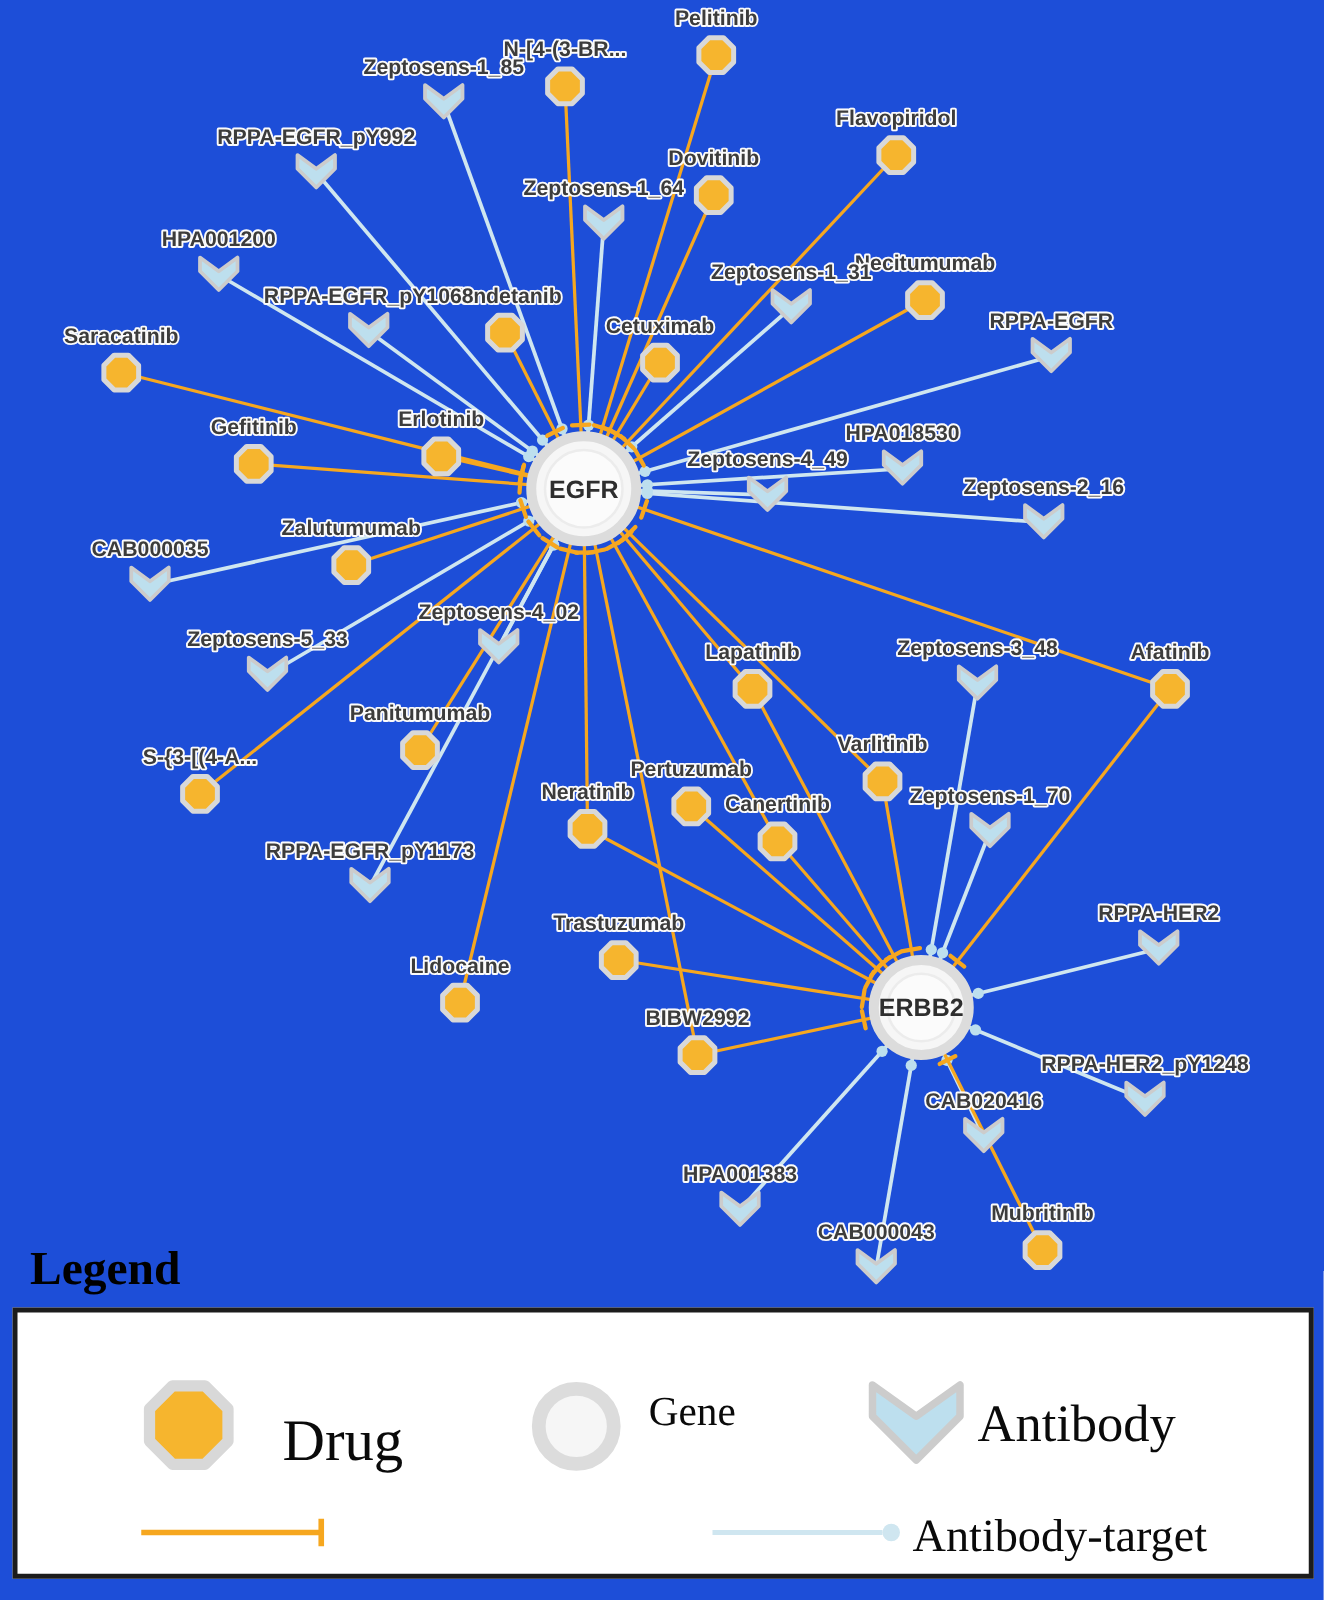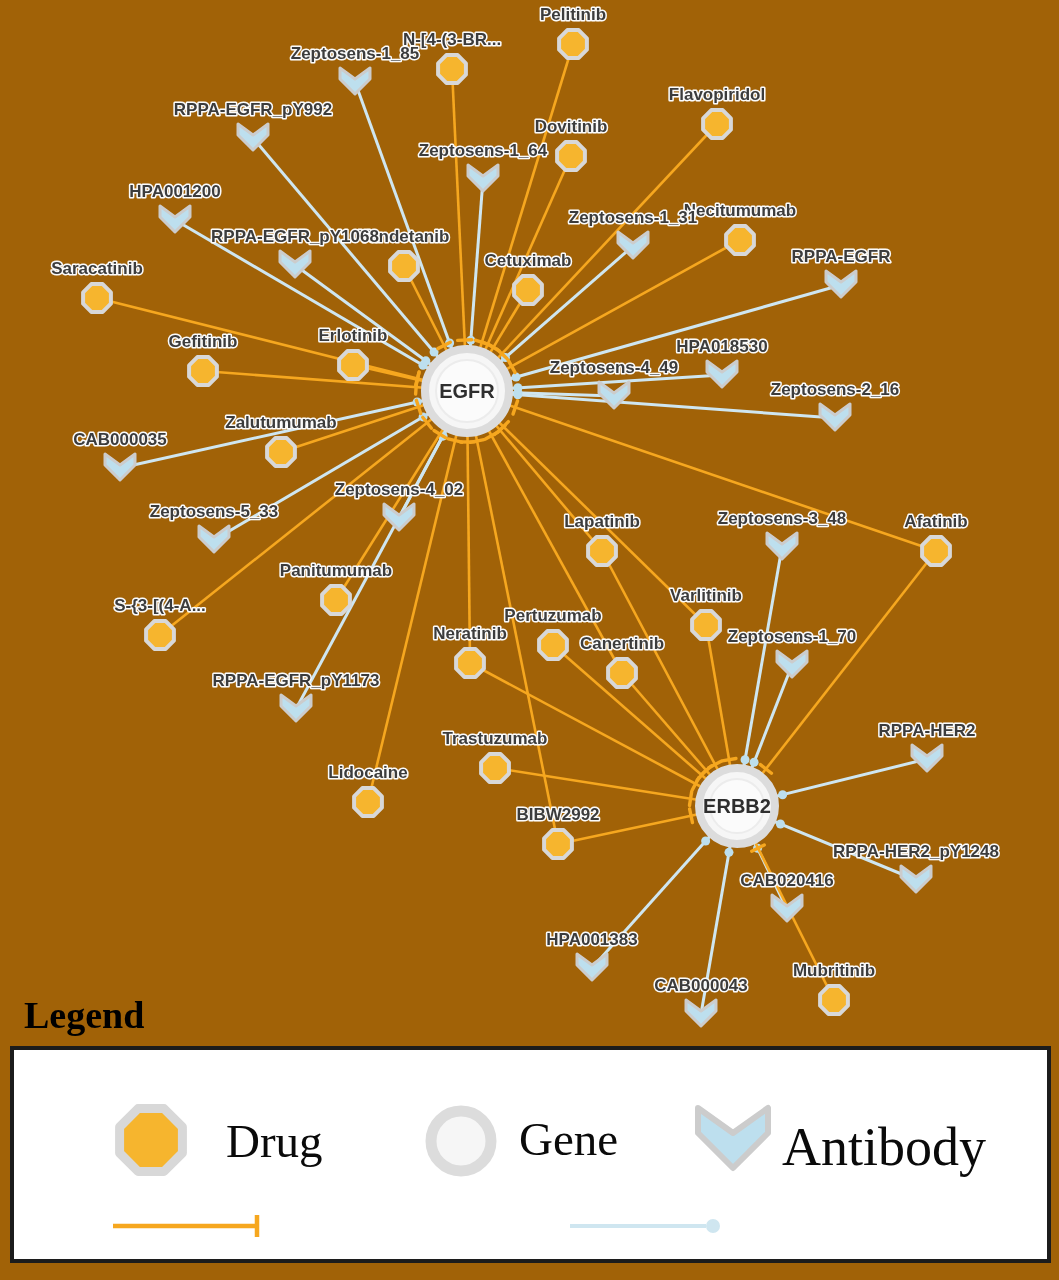--- a/index.html
+++ b/index.html
@@ -1,17 +1,17 @@
 <!DOCTYPE html>
 <html><head>
 <meta charset="utf-8">
 <title>Network figure</title>
 <style>
   html,body{margin:0;padding:0;background:#FFFFFF;}
-  .stage{position:relative;width:1059px;height:1280px;background:#a16207;overflow:hidden;
+  .stage{position:relative;width:1059px;height:1280px;background:#1d4ed8;overflow:hidden;
          font-family:"Liberation Sans","DejaVu Sans",sans-serif;}
   #network-svg{position:absolute;left:0;top:0;}
   .node-label{font:bold 17px "Liberation Sans","DejaVu Sans",sans-serif;fill:#3C3C3C;
               paint-order:stroke fill;stroke:#FBFBFB;stroke-width:3px;stroke-linejoin:round;}
   .gene-label{font:bold 20px "Liberation Sans","DejaVu Sans",sans-serif;fill:#2E2E2E;}
   .legend-title{position:absolute;left:24px;top:993px;font:bold 38px "Liberation Serif","DejaVu Serif",serif;color:#000;}
   .legend-box{position:absolute;left:10px;top:1046px;width:1033px;height:209px;
               border:4px solid #1C1C1C;background:#FFFFFF;}
   .licon{position:absolute;}
   .legend-item-label{position:absolute;font-family:"Liberation Serif","DejaVu Serif",serif;color:#0A0A0A;white-space:nowrap;}
@@ -226,35 +226,36 @@
       </g>
     </svg>
 
   <div class="legend-title">Legend</div>
 
   <div class="legend-box">
 
     <svg class="licon" style="left:91px;top:44px" width="92" height="92">
       <polygon points="77.4,59.0 59.0,77.4 33.0,77.4 14.6,59.0 14.6,33.0 33.0,14.6 59.0,14.6 77.4,33.0" stroke-width="9" stroke-linejoin="round" fill="#F6B52E" stroke="#D8D8D8"></polygon>
     </svg>
-    <span class="legend-item-label" style="left:212px;top:64px;font-size:47px">Drug</span>
+    <span class="legend-item-label" style="left:212px;top:76px;font-size:47px">Drug</span>
 
     <svg class="licon" style="left:408px;top:52px" width="78" height="78">
       <circle cx="39" cy="39" r="30" stroke-width="11" fill="#F6F6F6" stroke="#DCDCDC"></circle>
     </svg>
-    <span class="legend-item-label" style="left:505px;top:62px;font-size:47px">Gene</span>
+    <span class="legend-item-label" style="left:505px;top:62px;font-size:33px">Gene</span>
 
     <svg class="licon" style="left:678px;top:50px" width="82" height="78">
       <polygon points="6,8 41,33 76,8 76,33 41,68 6,33" stroke-width="6" stroke-linejoin="round" fill="#BDDFEE" stroke="#CCCCCC"></polygon>
     </svg>
-    <span class="legend-item-label" style="left:768px;top:66px;font-size:54px">Antibody</span>
+    <span class="legend-item-label" style="left:768px;top:66px;font-size:42px">Antibody</span>
 
     <svg class="licon" style="left:95px;top:162px" width="166" height="28">
       <line x1="4" y1="14" x2="148" y2="14" stroke-width="4.5" stroke="#F6A71F"></line>
       <line x1="148" y1="3" x2="148" y2="25" stroke-width="4.5" stroke="#F6A71F"></line>
     </svg>
 
     <svg class="licon" style="left:552px;top:162px" width="162" height="28">
       <line x1="4" y1="14" x2="140" y2="14" stroke-width="4" stroke="#CFE6F0"></line>
       <circle cx="147" cy="14" r="7" fill="#CFE6F0"></circle>
     </svg>
+    <span class="legend-item-label" style="left:716px;top:158px;font-size:37px">Antibody-target</span>
   </div>
 </div>
 
 </body></html>

